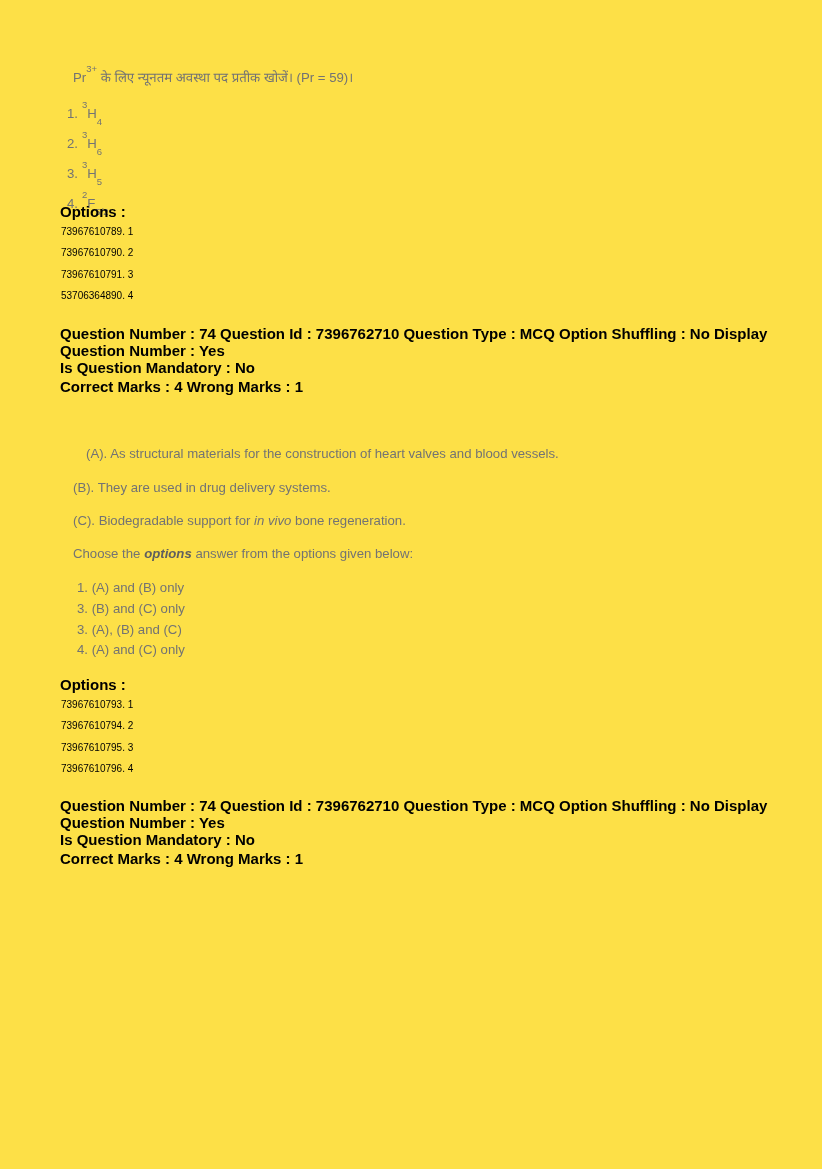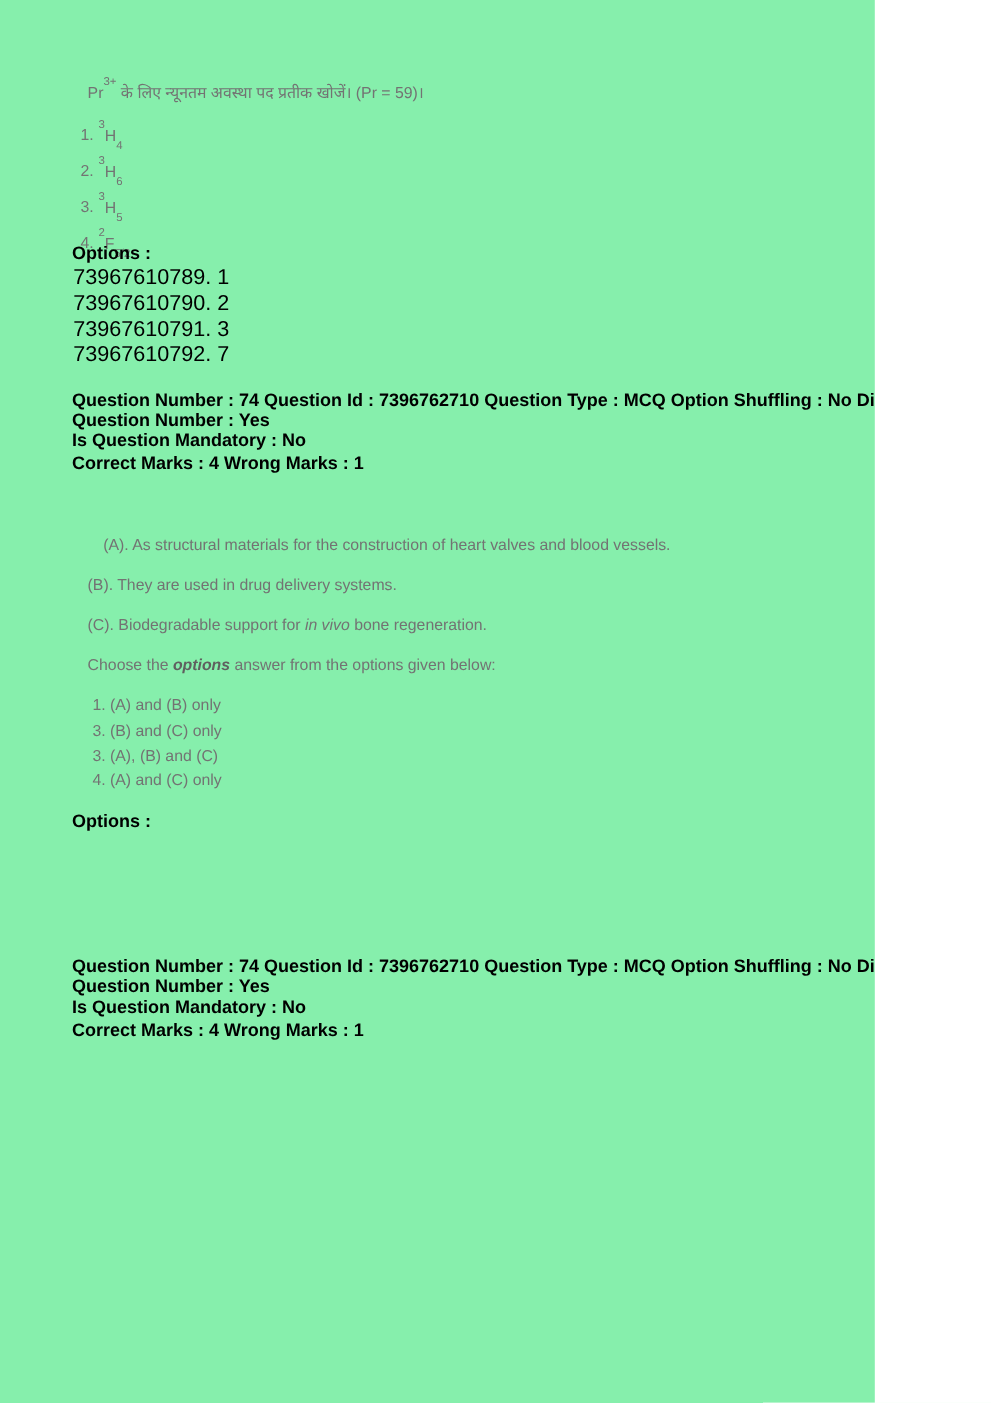--- a/index.html
+++ b/index.html
@@ -1,40 +1,40 @@
 <!DOCTYPE html>
 <html><head>
 <meta charset="utf-8">
 <style>
   * { box-sizing: border-box; }
   html, body { margin: 0; padding: 0; background: #ffffff; }
   .page {
     position: relative;
-    width: 729px;
+    width: 822px;
     height: 1169px;
-    background: #86efac;
+    background: #fde047;
     overflow: hidden;
   }
   .abs { position: absolute; }
   .sans {
     font-family: "Liberation Sans", "DejaVu Sans", sans-serif;
     color: #737373;
     font-size: 13.2px;
   }
   .serif {
     font-family: Liberation Sans, sans-serif;
     color: #000000;
   }
   .q-prompt { white-space: nowrap; line-height: 16px; }
   .chem-sup { font-size: 9.5px; position: relative; top: -5px; }
   .chem-sub { font-size: 9.5px; position: relative; top: 3px; }
   .choice-line { line-height: 21px; white-space: nowrap; }
   .choice-num { margin-right: 4px; }
   .opt-label { font-weight: bold; font-size: 15px; line-height: 18px; }
-  .opt-id { font-size: 18px; line-height: 21.3px; white-space: nowrap; }
+  .opt-id { font-size: 10px; line-height: 21.3px; white-space: nowrap; }
   .meta { width: 722px; font-weight: bold; font-size: 15px; line-height: 17.2px; }
   .meta p { margin: 0; }
   .meta .marks { margin-top: 1px; }
   .stmt { margin: 0; line-height: 16px; white-space: nowrap; }
   .eng-choices .choice-line { line-height: 20.8px; }
   i.invivo { font-style: italic; }
   .emph { font-weight: bold; font-style: italic; color: #5f5f5f; }
 </style>
 </head>
 <body>
@@ -58,21 +58,21 @@
     <div class="choice-line">
       <span class="choice-num">4.</span><sup class="chem-sup">2</sup><span>F</span><sub class="chem-sub">5/2</sub>
     </div>
   </div>
 
   <div class="abs serif opt-label" style="left:60px; top:203px;">Options :</div>
   <div class="abs serif" style="left:61px; top:221px;">
     <div class="opt-id">73967610789. 1</div>
     <div class="opt-id">73967610790. 2</div>
     <div class="opt-id">73967610791. 3</div>
-    <div class="opt-id">73967610792. 7</div>
+    <div class="opt-id">53706364890. 4</div>
   </div>
 
   <div class="abs serif meta" style="left:60px; top:325px;">
     <p>Question Number : 74 Question Id : 7396762710 Question Type : MCQ Option Shuffling : No Display Question Number : Yes</p>
     <p>Is Question Mandatory : No</p>
     <p class="marks">Correct Marks : 4 Wrong Marks : 1</p>
   </div>
 
 
   <p class="abs sans stmt" style="left:86px; top:446px;">(A). As structural materials for the construction of heart valves and blood vessels.</p>
@@ -86,20 +86,26 @@
   </p>
 
   <div class="abs sans eng-choices" style="left:77px; top:578px;">
     <div class="choice-line">1. (A) and (B) only</div>
     <div class="choice-line">3. (B) and (C) only</div>
     <div class="choice-line">3. (A), (B) and (C)</div>
     <div class="choice-line">4. (A) and (C) only</div>
   </div>
 
   <div class="abs serif opt-label" style="left:60px; top:676px;">Options :</div>
+  <div class="abs serif" style="left:61px; top:694px;">
+    <div class="opt-id">73967610793. 1</div>
+    <div class="opt-id">73967610794. 2</div>
+    <div class="opt-id">73967610795. 3</div>
+    <div class="opt-id">73967610796. 4</div>
+  </div>
 
   <div class="abs serif meta" style="left:60px; top:797px;">
     <p>Question Number : 74 Question Id : 7396762710 Question Type : MCQ Option Shuffling : No Display Question Number : Yes</p>
     <p>Is Question Mandatory : No</p>
     <p class="marks">Correct Marks : 4 Wrong Marks : 1</p>
   </div>
 
 </div>
 
 </body></html>

